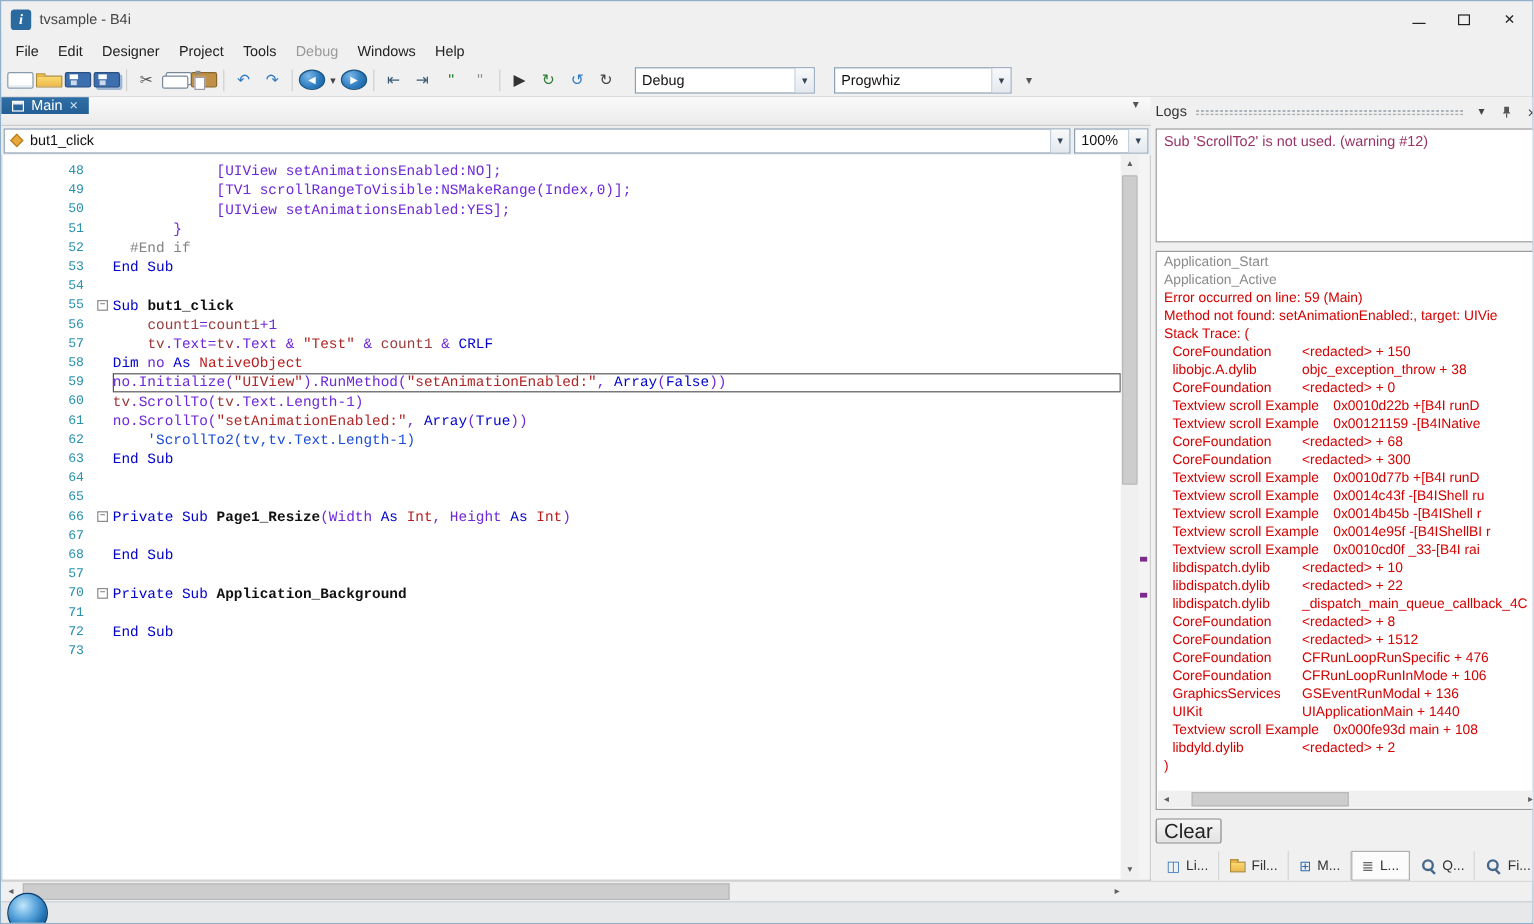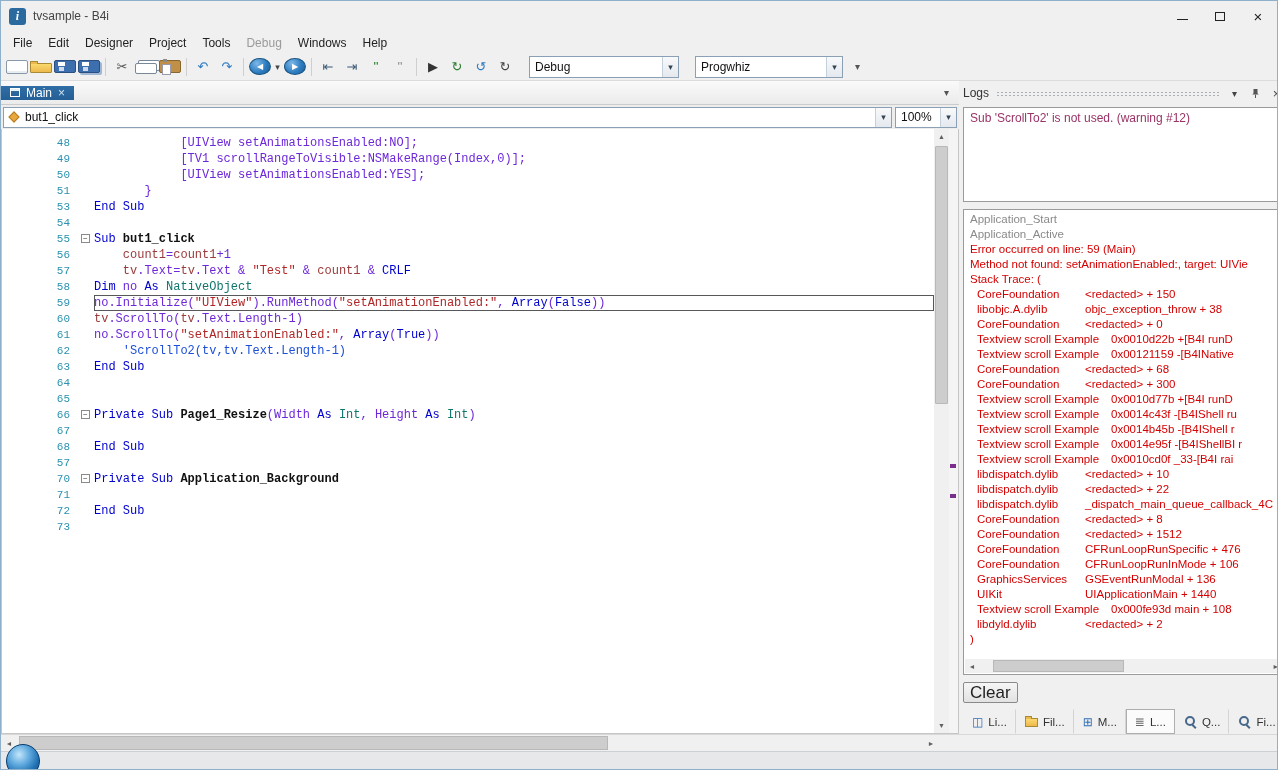--- a/index.html
+++ b/index.html
@@ -51,21 +51,21 @@
 .overflow-dd{margin-left:12px;color:#555;font-size:10px}
 .overflow-dd::before{content:"▾"}
 
 
 .main{flex:1;display:flex;min-height:0}
 .editor-pane{width:958px;flex:none;display:flex;flex-direction:column;min-height:0}
 .splitter{width:6px;background:#ececec}
 .logs-pane{flex:1;display:flex;flex-direction:column;background:#f0f0f0;padding:0 8px 0 4px;min-height:0}
 
 
-.tabstrip{height:24px;background:linear-gradient(#fafafa,#ebebeb);border-bottom:1px solid #cccccc;display:flex;align-items:center;flex:none}
+.tabstrip{height:24px;background:linear-gradient(#fafafa,#ebebeb);border-bottom:1px solid #cccccc;display:flex;align-items:flex-start;flex:none}
 .tab{display:flex;align-items:center;gap:6px;padding:0 9px;background:linear-gradient(#2f6ea6,#245f95);color:#fff;font-size:12px}
 .tab-form-icon{width:10px;height:9px;border:1px solid #fff;box-shadow:inset 0 2px 0 rgba(255,255,255,.9)}
 .tab-close{display:flex;align-items:center}
 .tab-close::before{content:"×";color:#cfe2f2;font-size:12px}
 .tablist-dd{margin-left:auto;display:flex;align-items:center;padding:0 10px;color:#555}
 .tablist-dd::before{content:"▾";font-size:10px}
 
 
 .comborow{height:24px;background:#ededed;display:flex;align-items:center;padding:1px 2px;gap:3px;flex:none}
 .combo.method{flex:1;height:21px}
@@ -75,21 +75,21 @@
 
 .editor{flex:1;position:relative;background:#fff;border:1px solid #c6c6c6;border-top:none;overflow:hidden;min-height:0}
 .code-lines{position:absolute;left:0;top:6px;right:24px;font-family:Liberation Mono, monospace;font-size:12px}
 .crow{display:flex;height:16px;line-height:16px}
 .lnum{width:76px;padding-right:8px;text-align:right;color:#2b91af;font-size:11px;flex:none}
 .fold{width:16px;flex:none;position:relative}
 .foldbox{position:absolute;left:3px;top:3px;width:9px;height:9px;border:1px solid #8a8a8a;background:#fff;font-size:8px;line-height:7px;text-align:center;color:#444}
 .ctext{flex:1;white-space:pre;color:#1a1a1a;min-width:0;overflow:hidden}
 .crow.cur .ctext{outline:1px solid #58585a;outline-offset:-1px}
 .caret{display:inline-block;width:1px;height:13px;background:#000;vertical-align:-2px;margin-right:-1px}
-.tk-kw{color:#0000cd}.tk-typ{color:#0f766e}.tk-str{color:#b02626}.tk-com{color:#1d4ed8}
+.tk-kw{color:#0000cd}.tk-typ{color:#b91c1c}.tk-str{color:#b02626}.tk-com{color:#1d4ed8}
 .tk-pp{color:#848484}.tk-pl{color:#6d28d9}.tk-var{color:#9b3a3a}.tk-sub{color:#111;font-weight:bold}
 .vscroll{position:absolute;top:0;right:9px;bottom:0;width:15px;background:#f0f0f0;display:flex;flex-direction:column}
 .sb-btn{height:15px;width:15px;display:flex;align-items:center;justify-content:center;font-size:7px;color:#606060;background:#f0f0f0;flex:none}
 .sb-btn.up::before{content:"▲"} .sb-btn.down::before{content:"▼"}
 .sb-btn.left::before{content:"◄"} .sb-btn.right::before{content:"►"}
 .vtrack{flex:1;position:relative}
 .vthumb{position:absolute;left:1px;right:1px;top:2px;height:45%;background:#cdcdcd;border:1px solid #b8b8b8;border-radius:1px}
 .marker-margin{position:absolute;top:0;right:0;bottom:0;width:9px;background:#f4f4f4}
 .mark{position:absolute;left:1px;width:6px;height:4px;background:#7b2d8b}
 .mark.m1{top:55.5%}.mark.m2{top:60.5%}
@@ -243,20 +243,25 @@
               <div class="lnum">50</div>
               <div class="fold"></div>
               <div class="ctext"><span class="tk-pl">            [UIView setAnimationsEnabled:YES];</span></div>
             </div>
             <div class="crow">
               <div class="lnum">51</div>
               <div class="fold"></div>
               <div class="ctext"><span class="tk-pl">       }</span></div>
             </div>
             <div class="crow">
+              <div class="lnum">52</div>
+              <div class="fold"></div>
+              <div class="ctext"><span class="tk-pp">  #End if</span></div>
+            </div>
+            <div class="crow">
               <div class="lnum">53</div>
               <div class="fold"></div>
               <div class="ctext"><span class="tk-kw">End Sub</span></div>
             </div>
             <div class="crow">
               <div class="lnum">54</div>
               <div class="fold"></div>
               <div class="ctext"></div>
             </div>
             <div class="crow">

